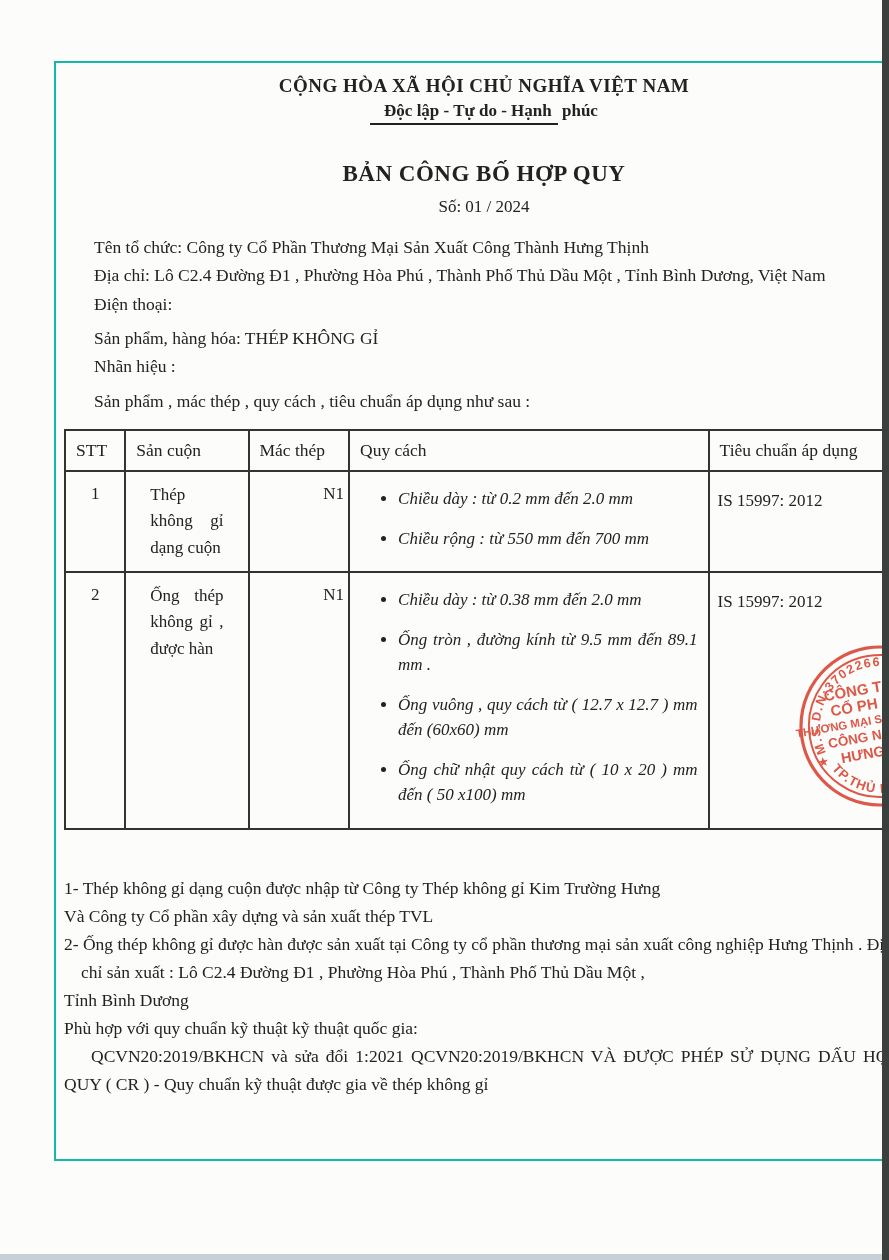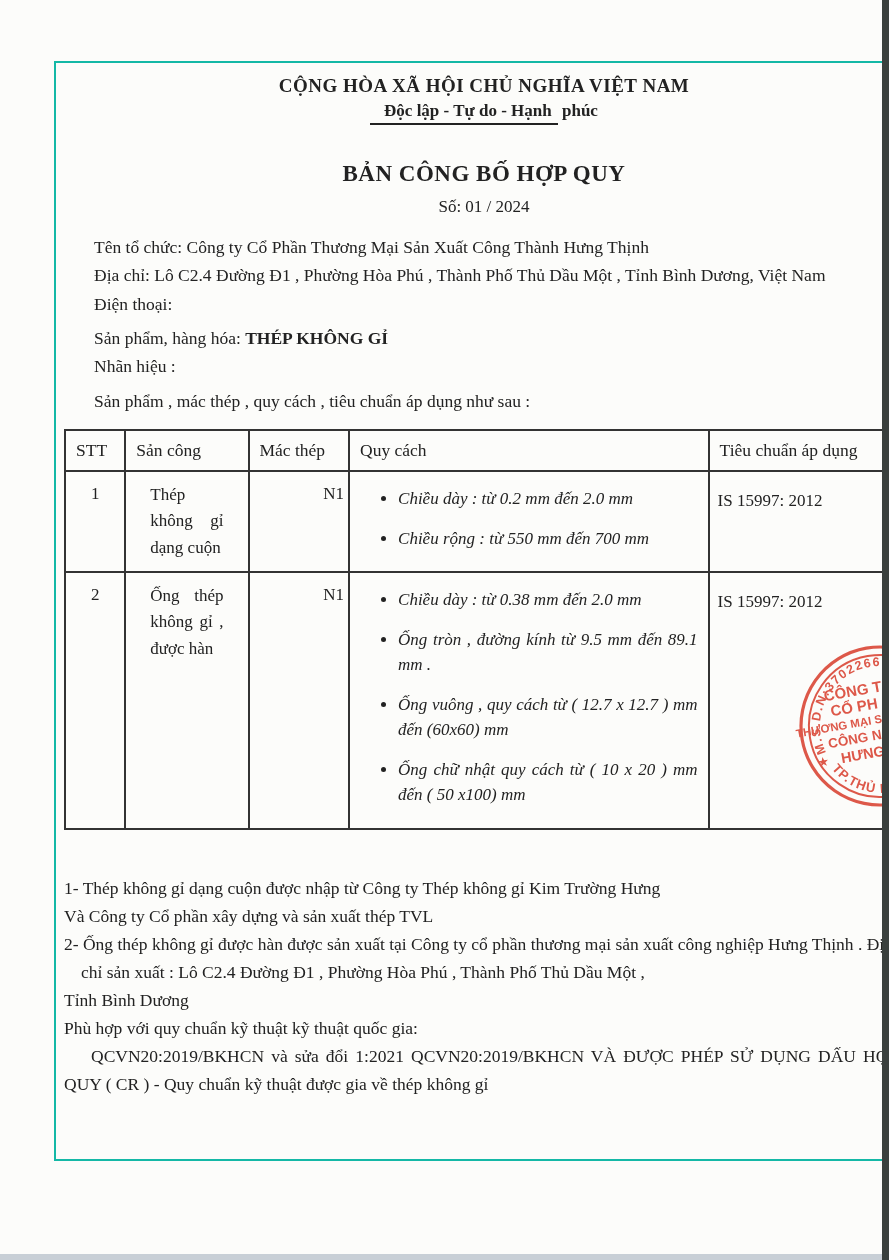--- a/index.html
+++ b/index.html
@@ -17,21 +17,21 @@
   .nat-header { text-align:center; margin-top:12px; }
   .country { font-size:19px; font-weight:bold; letter-spacing:.5px; }
   .motto { font-size:17px; font-weight:bold; margin-top:4px; }
   .motto .u { border-bottom:2px solid #222; padding:0 6px 2px 14px; display:inline-block; }
   .doc-title { text-align:center; font-size:23px; font-weight:bold; margin-top:36px; letter-spacing:.5px; }
   .doc-number { text-align:center; font-size:17px; margin-top:10px; }
   
   .info { margin:16px 8px 0 30px; font-size:17.5px; line-height:1.62; }
   .info p { margin:0; }
   .gap-top { margin-top:6px !important; }
-  .bold { font-weight:bold; }
+  .bold { font-weight:normal; }
   
   table.products {
     width:100%; border-collapse:collapse; margin-top:14px;
     font-size:17px;
   }
   table.products th, table.products td {
     border:2px solid #333; vertical-align:top; font-weight:normal;
   }
   table.products th { padding:9px 10px; text-align:left; font-size:17.5px; }
   th.c-stt, td.c-stt { width:7.2%; text-align:center; }
@@ -79,21 +79,21 @@
     <p>Điện thoại:</p>
     <p class="gap-top"><span>Sản phẩm, hàng hóa: </span><span class="bold">THÉP KHÔNG GỈ</span></p>
     <p>Nhãn hiệu :</p>
     <p class="gap-top">Sản phẩm , mác thép , quy cách , tiêu chuẩn áp dụng như sau :</p>
   </div>
 
   <table class="products">
     <thead>
       <tr>
         <th class="c-stt">STT</th>
-        <th class="c-sp">Sản công</th>
+        <th class="c-sp">Sản cuộn</th>
         <th class="c-mt">Mác thép</th>
         <th class="c-qc">Quy cách</th>
         <th class="c-tc">Tiêu chuẩn áp dụng</th>
       </tr>
     </thead>
     <tbody>
       <tr class="r1">
         <td class="c-stt">1</td>
         <td class="c-sp">Thép không gỉ dạng cuộn</td>
         <td class="c-mt">N1</td>

